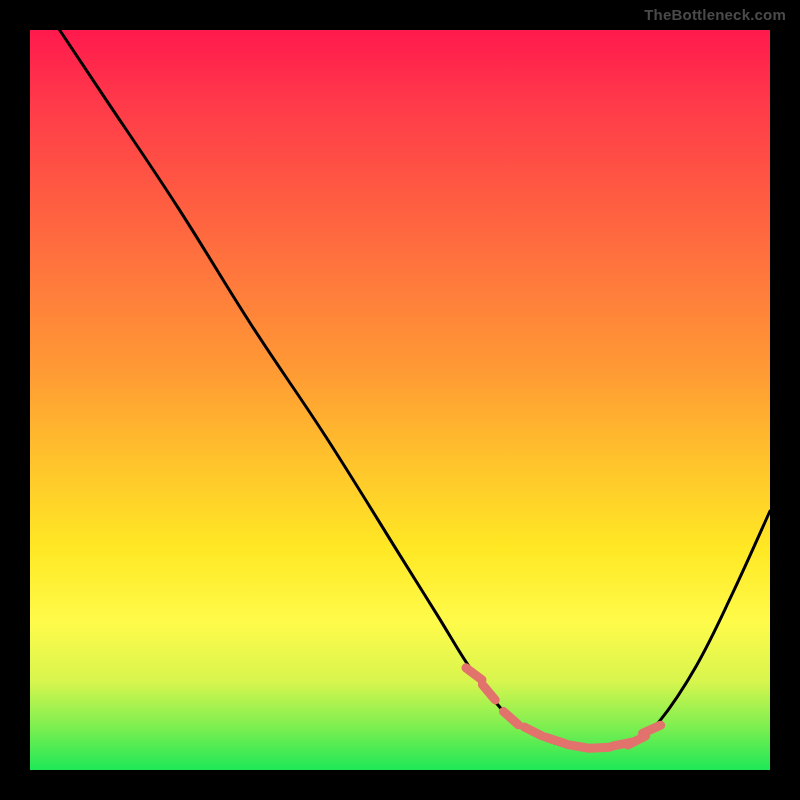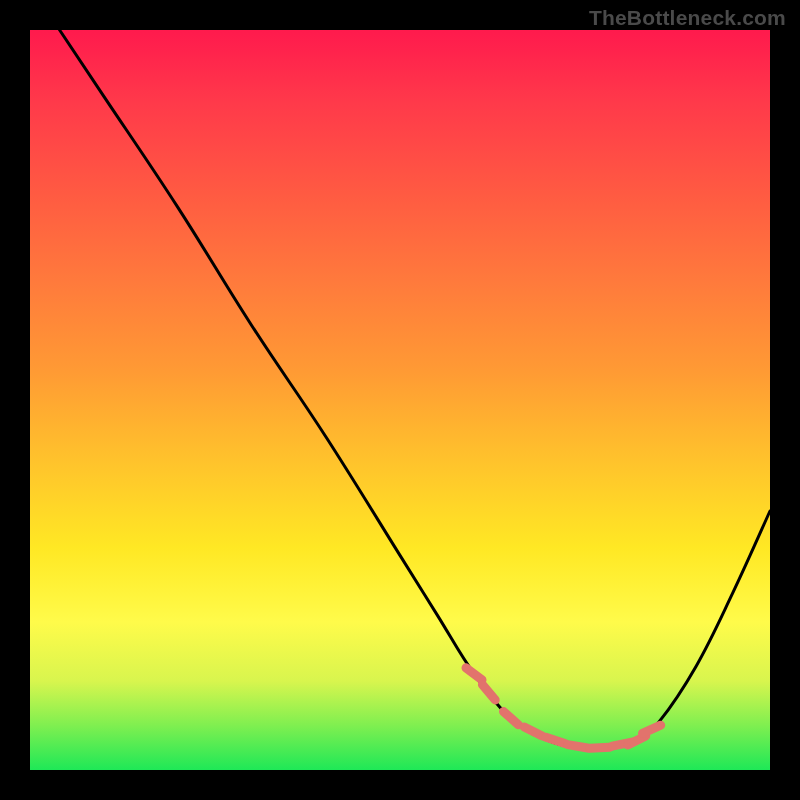--- a/index.html
+++ b/index.html
@@ -37,21 +37,21 @@
       #d8f54e 88%,
       #7fef50 94%,
       #1ee857 100%
     );
   }
   .watermark {
     position: absolute;
     top: 6px;
     right: 14px;
     color: #4a4a4a;
-    font-size: 21px;
+    font-size: 15px;
     font-weight: 600;
     letter-spacing: 0.2px;
     user-select: none;
   }
   svg.curve {
     position: absolute;
     left: 0;
     top: 0;
     width: 740px;
     height: 740px;

